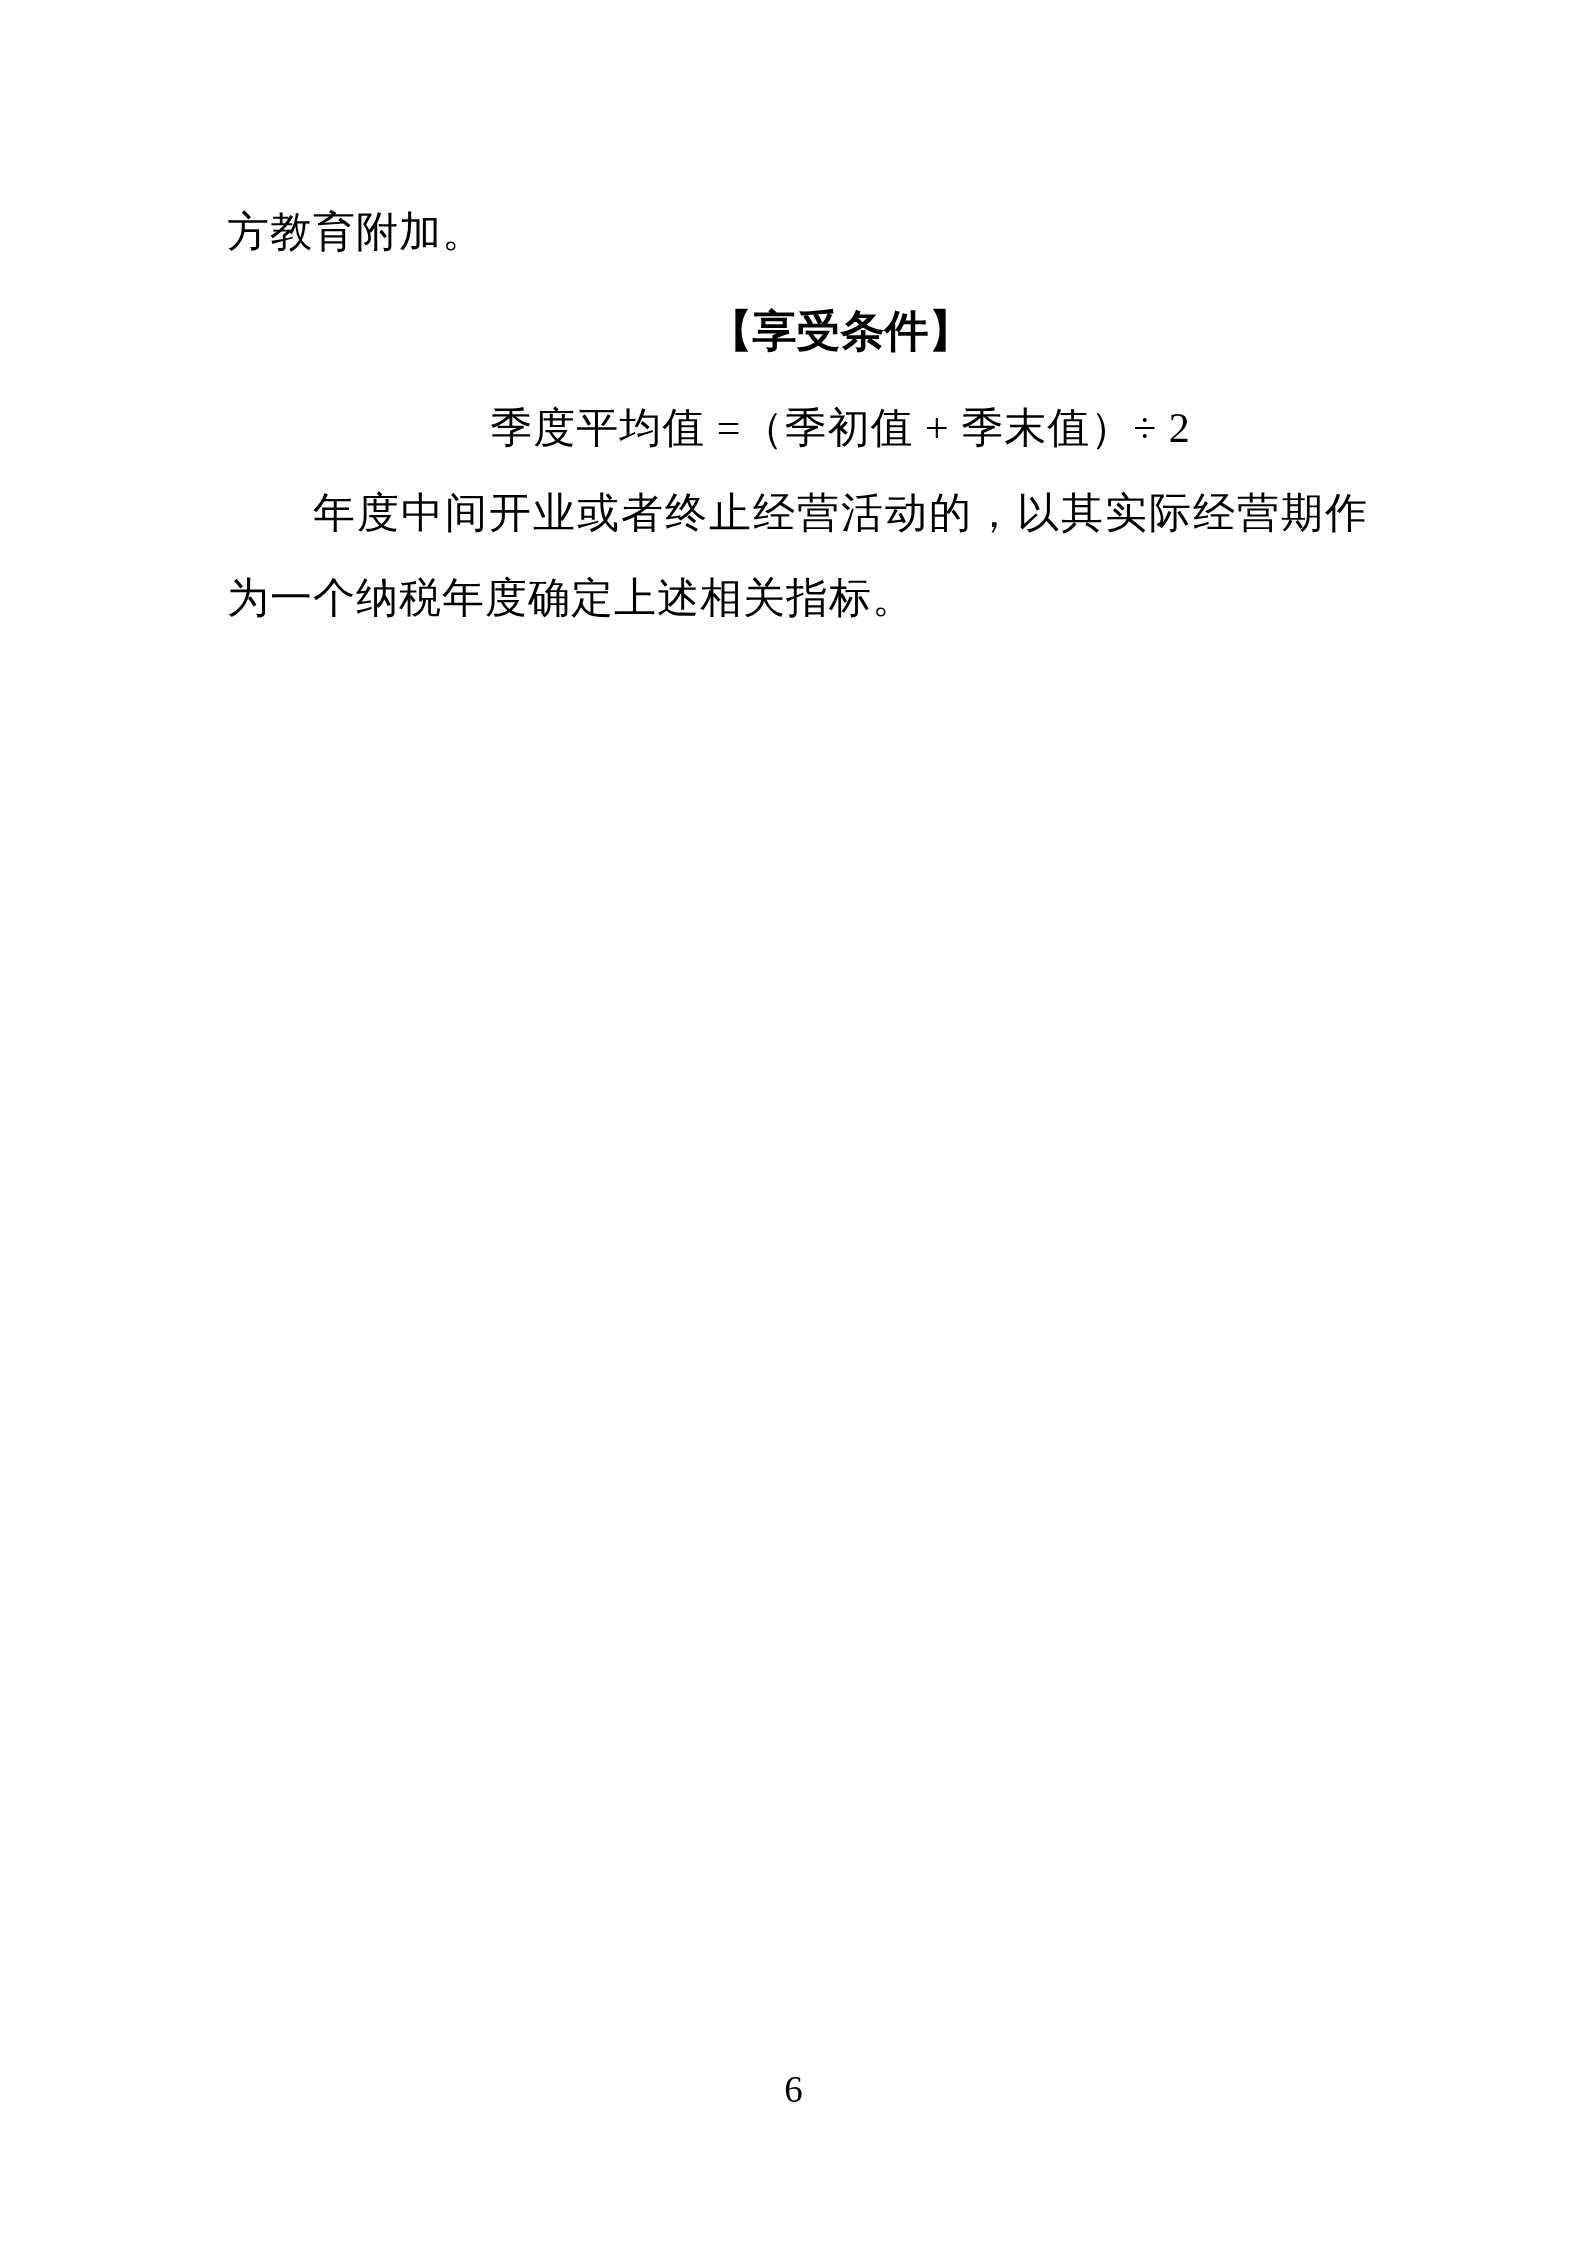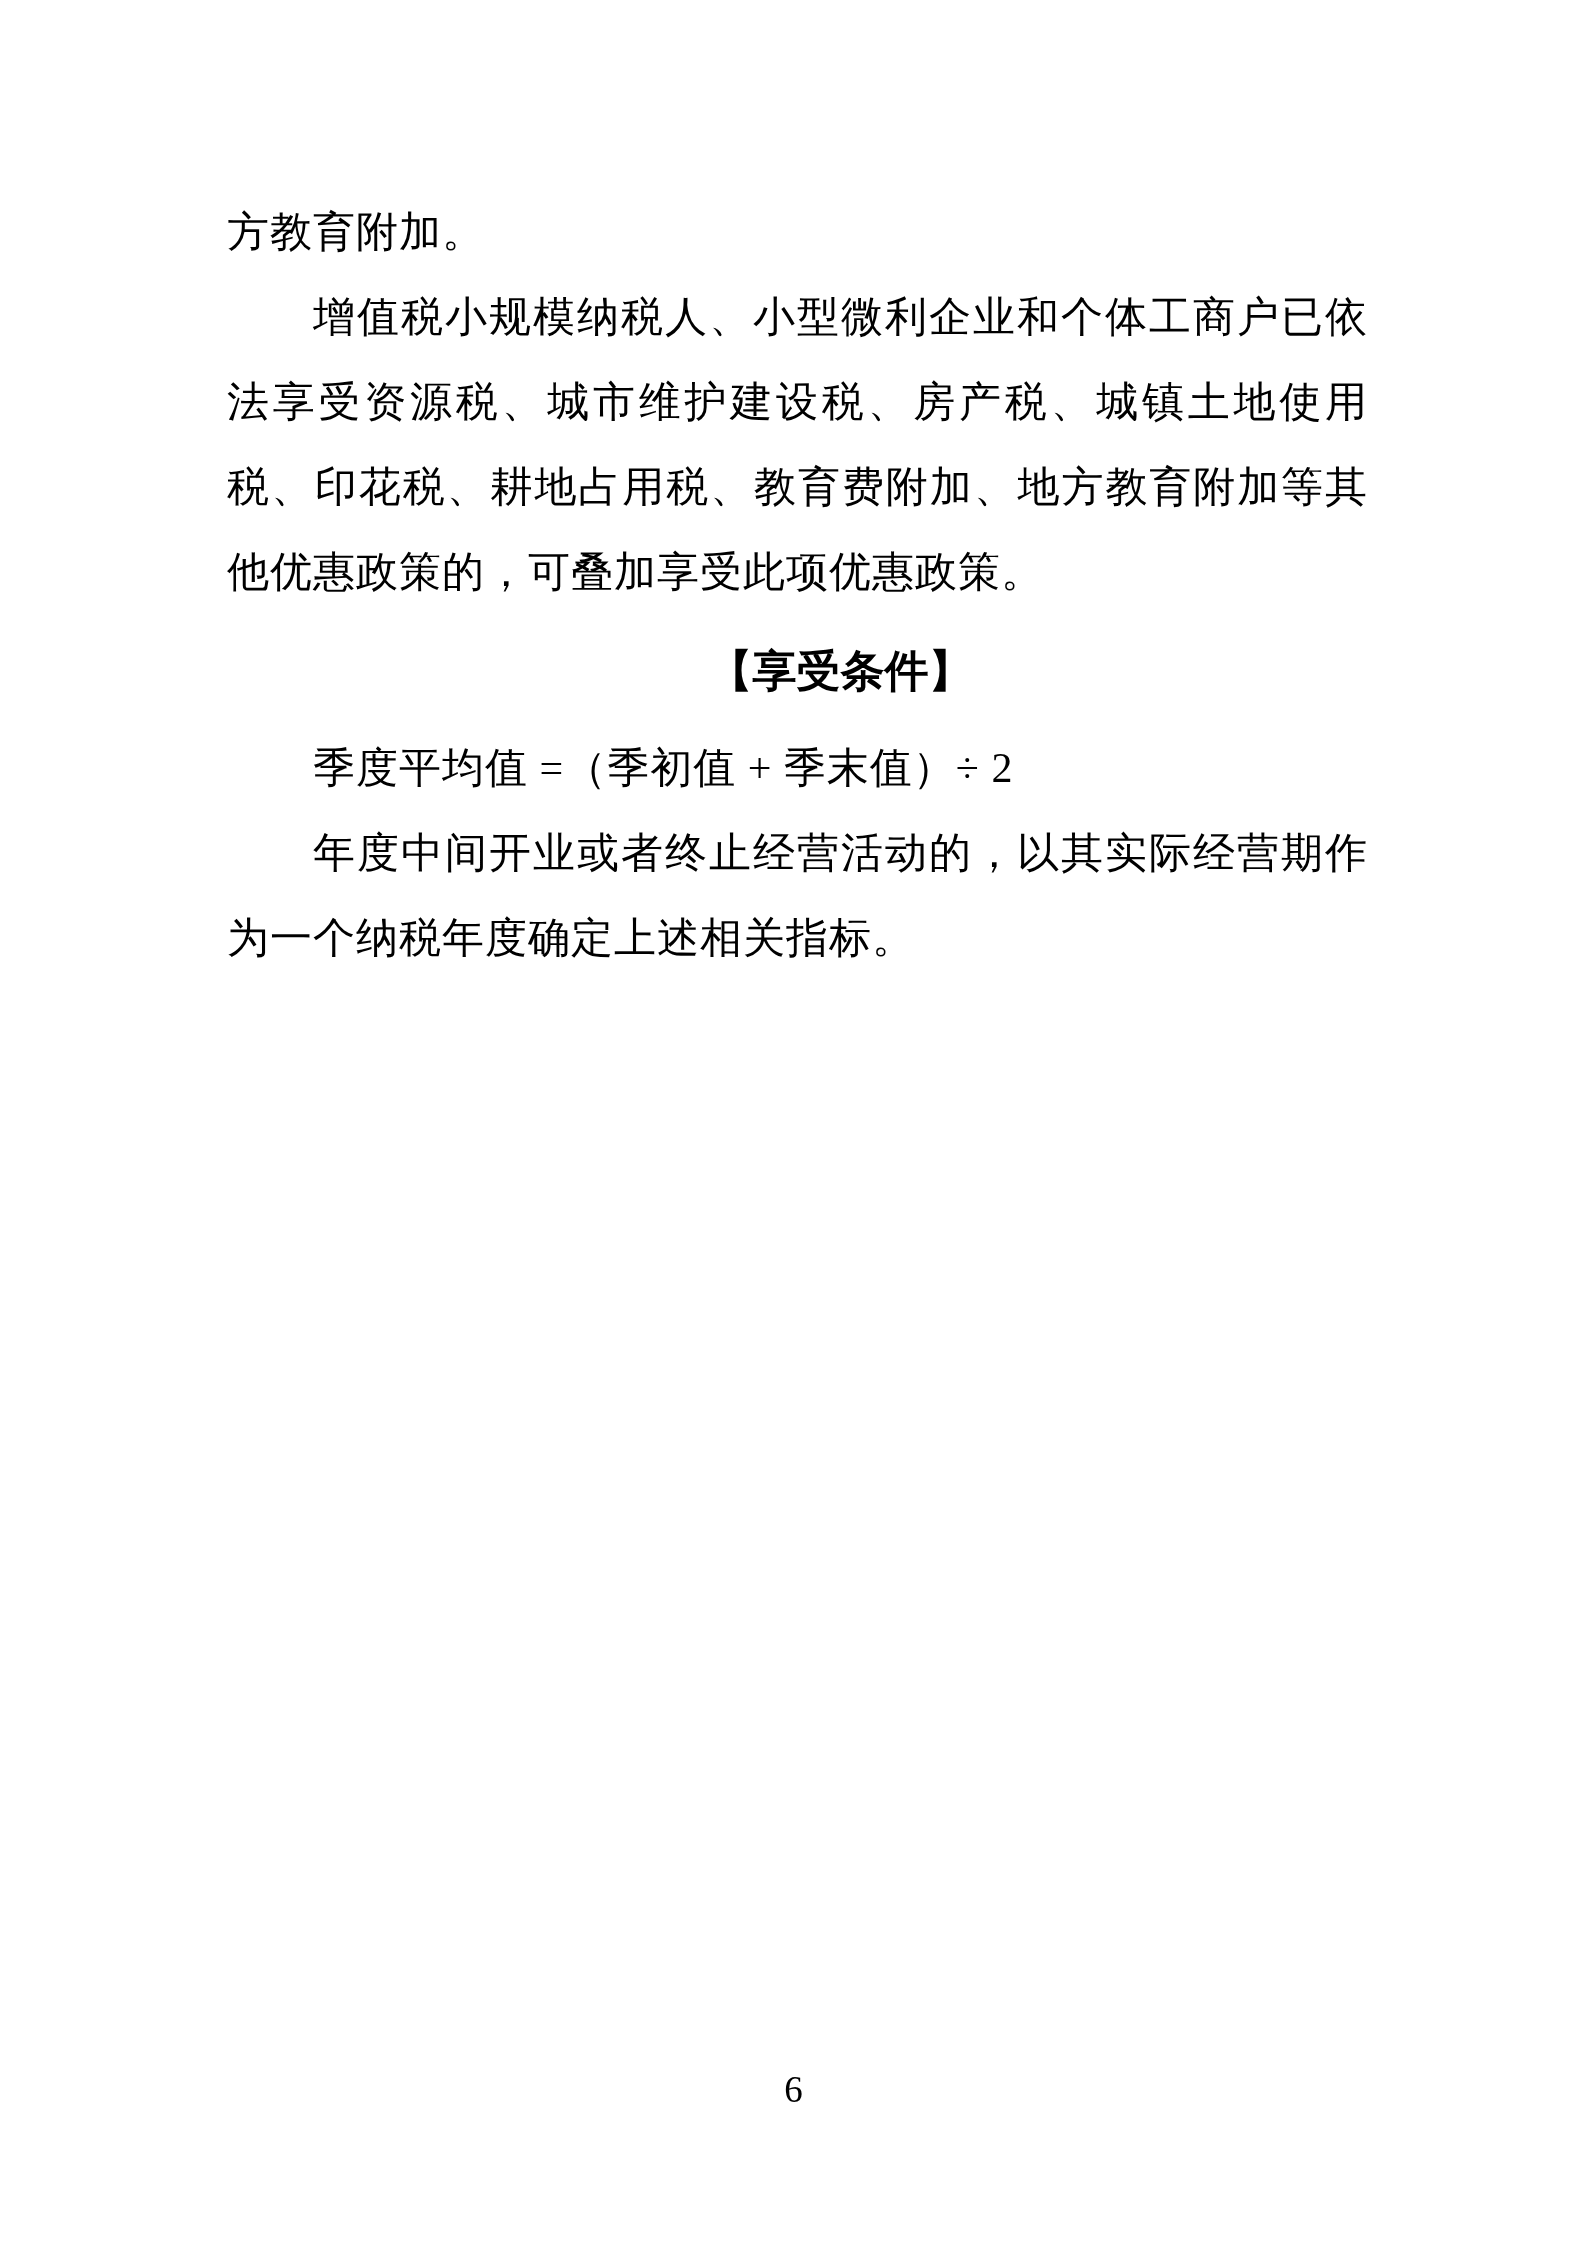--- a/index.html
+++ b/index.html
@@ -39,38 +39,37 @@
     margin: 13px 0;
     font-family: "Liberation Sans", "DejaVu Sans", sans-serif;
     font-weight: bold;
     font-size: 44px;
     line-height: 85px;
     text-align: center;
     text-indent: 86px;
     letter-spacing: 0;
   }
   .formula {
-    text-align: left;
+    text-align: center;
   }
   .page-number {
     position: absolute;
     left: 0;
     right: 0;
     top: 2070px;
     text-align: center;
     font-size: 37px;
     line-height: 40px;
     font-family: "Liberation Serif", "DejaVu Serif", serif;
   }
 </style>
 </head>
 <body>
 
 <div class="page">
   <div class="content">
     <p class="para">方教育附加。</p>
-    <p class="para indent">增值税小规模纳税人、小型微利企业和个体工商户已依法享受资源税、城市维护建设税、房产税、城镇土地使用税、印花税、耕地占用税、教育费附加、地方教育附加等其他优惠政策的，可叠加享受此项优惠政策。</p>
     <p class="heading">【享受条件】</p>
     <p class="para indent formula">季度平均值 =（季初值 + 季末值）÷ 2</p>
     <p class="para indent">年度中间开业或者终止经营活动的，以其实际经营期作为一个纳税年度确定上述相关指标。</p>
   </div>
   <div class="page-number">6</div>
 </div>
 
 </body></html>

